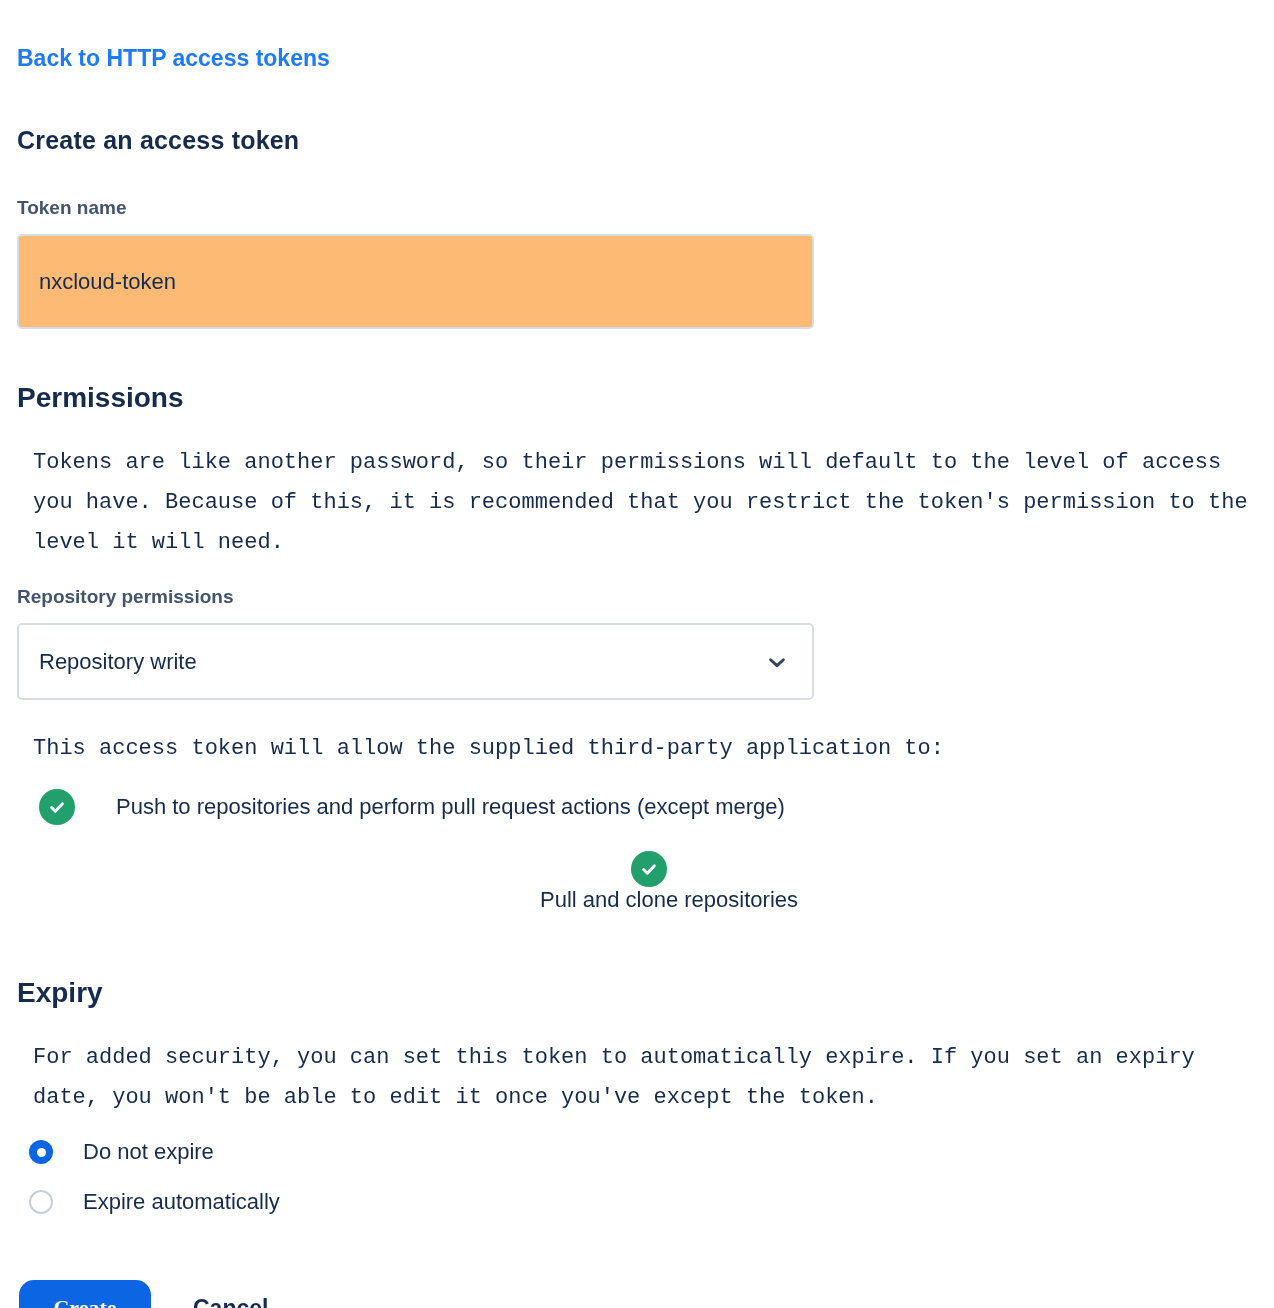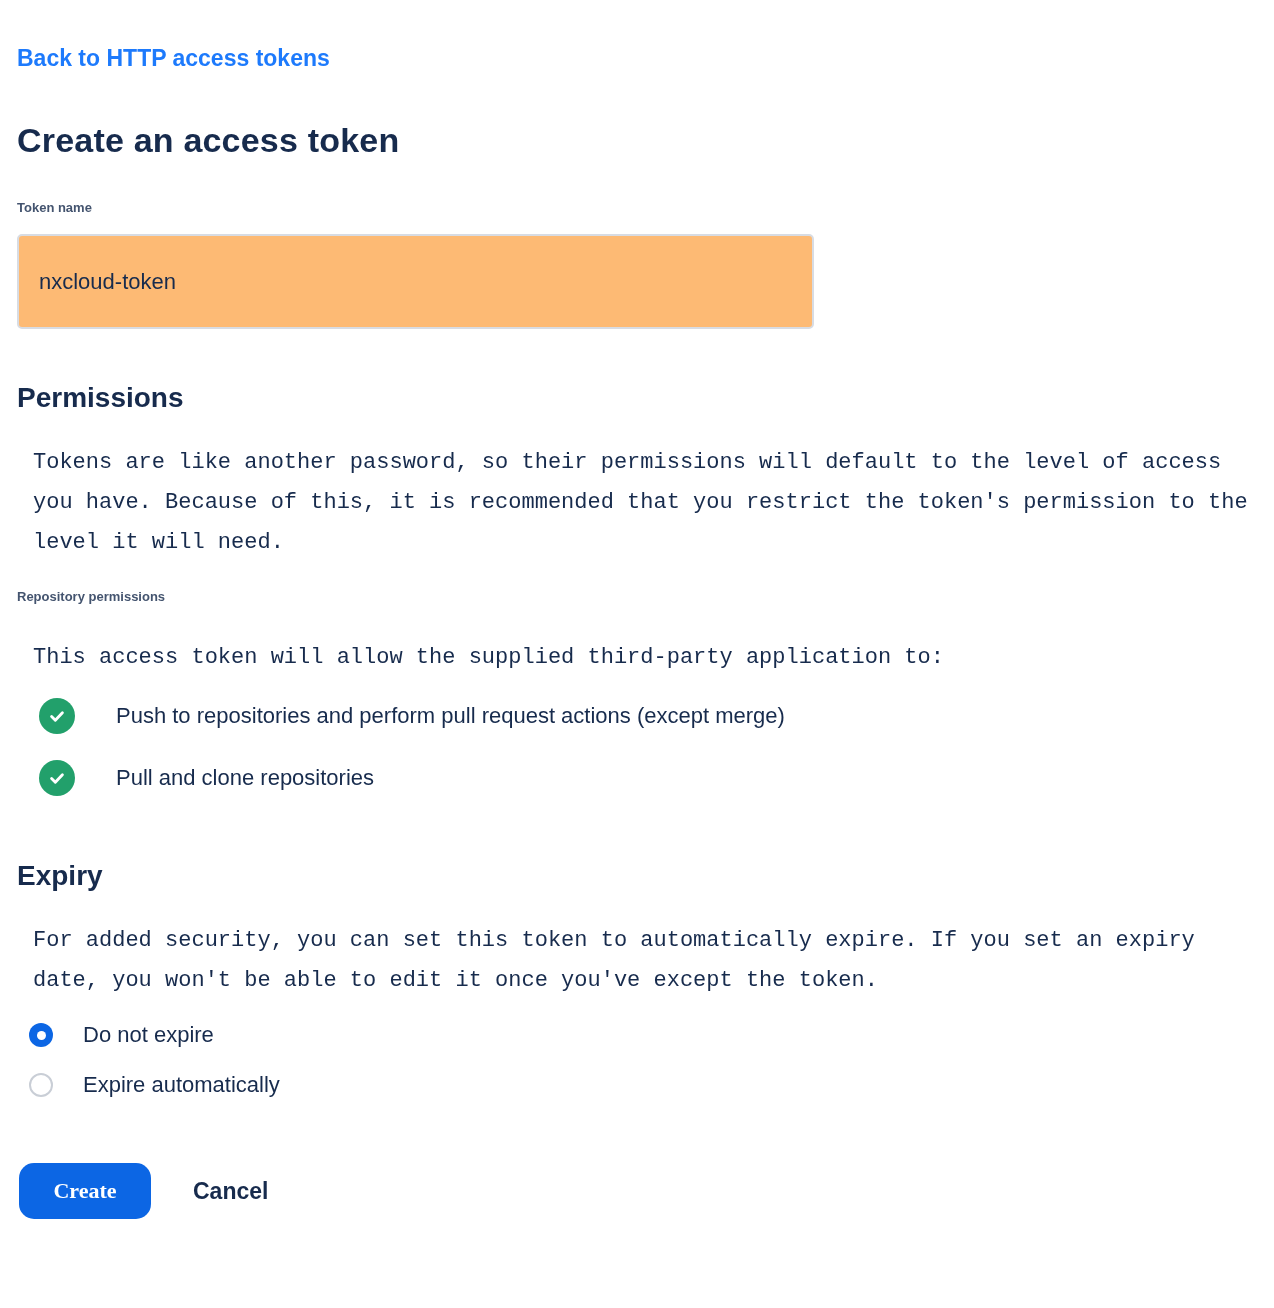--- a/index.html
+++ b/index.html
@@ -20,39 +20,39 @@
     font-size: 23px;
     font-weight: 700;
     line-height: 28px;
     text-decoration: none;
     cursor: pointer;
   }
 
   
   h1.page-title {
     margin: 48px 0 0 0;
-    font-size: 34px;
+    font-size: 25px;
     line-height: 40px;
     font-weight: 700;
     color: #172B4D;
     letter-spacing: 0.2px;
   }
   h2.section-heading {
     margin: 51px 0 0 0;
     font-size: 28px;
     line-height: 36px;
     font-weight: 600;
     color: #172B4D;
   }
   h2.expiry-heading { margin-top: 62px; }
 
   
   .field-label {
     margin-top: 36px;
-    font-size: 13px;
+    font-size: 19px;
     line-height: 24px;
     font-weight: 700;
     color: #44546F;
   }
   .field-label.repo { margin-top: 22px; }
 
   
   .text-input {
     display: block;
     margin-top: 14px;
@@ -100,21 +100,21 @@
   p.allow-intro { margin-top: 29px; }
 
   
   .capability-list { margin-top: 20px; }
   .capability-item {
     display: flex;
     align-items: center;
     margin-left: 22px;
     margin-bottom: 26px;
   }
-  .capability-item:last-child { margin-bottom: 0; }
+  .capability-item:last-child { margin-bottom: 0; flex-direction: column; }
   .check-circle {
     width: 36px;
     height: 36px;
     border-radius: 50%;
     background: #22A06B;
     display: flex;
     align-items: center;
     justify-content: center;
     flex: 0 0 36px;
   }
@@ -210,20 +210,28 @@
   <div class="field-label">Token name</div>
 
   <input class="text-input" type="text" value="nxcloud-token" style="">
 
   <h2 class="section-heading">Permissions</h2>
 
   <p class="body-text">Tokens are like another password, so their permissions will default to the level of access you have. Because of this, it is recommended that you restrict the token's permission to the level it will need.</p>
 
   <div class="field-label repo">Repository permissions</div>
 
+  <div class="select-box" role="combobox">
+    <span class="select-value">Repository write</span>
+    <span class="chevron-icon">
+      <svg width="22" height="22" viewBox="0 0 24 24" fill="none">
+        <path d="M5 9.5 L12 16 L19 9.5" stroke="#344563" stroke-width="3.2" stroke-linecap="round" stroke-linejoin="round"></path>
+      </svg>
+    </span>
+  </div>
 
   <p class="body-text allow-intro">This access token will allow the supplied third-party application to:</p>
 
   <div class="capability-list">
     <div class="capability-item">
       <span class="check-circle">
         <svg width="20" height="20" viewBox="0 0 24 24" fill="none">
           <path d="M5.5 12.5 L10 17 L18.5 8" stroke="#ffffff" stroke-width="3.4" stroke-linecap="round" stroke-linejoin="round"></path>
         </svg>
       </span>

